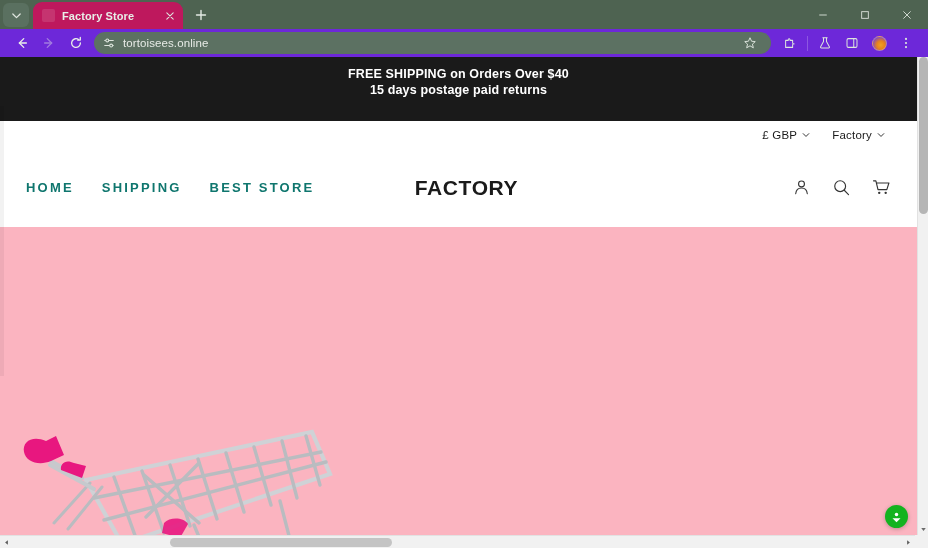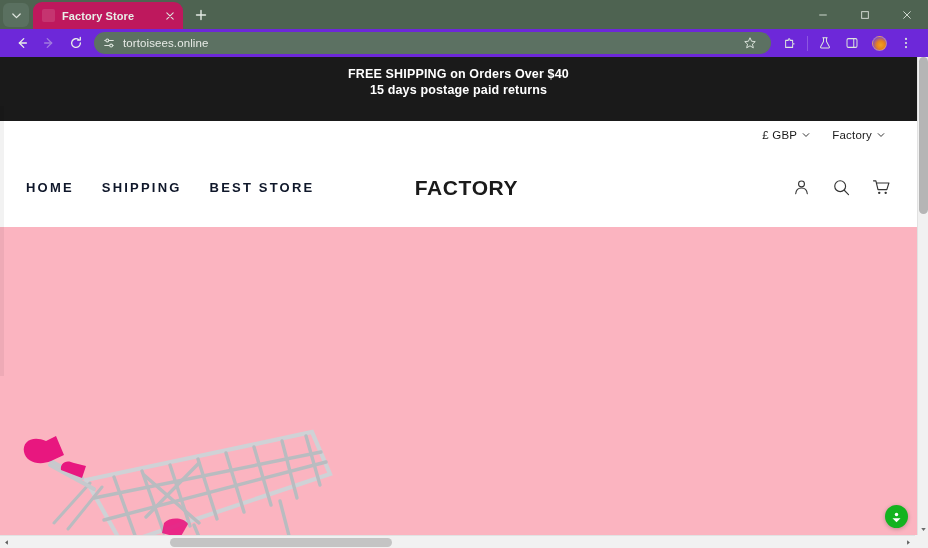--- a/index.html
+++ b/index.html
@@ -192,21 +192,21 @@
     padding: 0 26px;
     position: relative;
   }
   .mainnav {
     display: flex; align-items: center;
     gap: 28px;
   }
   .mainnav a {
     font-size: 13px;
     font-weight: 700;
-    color: #0f172a;
+    color: #0f766e;
     text-decoration: none;
     letter-spacing: 2.2px;
   }
   .logo {
     position: absolute;
     left: 16px; right: 0;
     text-align: center;
     pointer-events: none;
   }
   .logo span {

